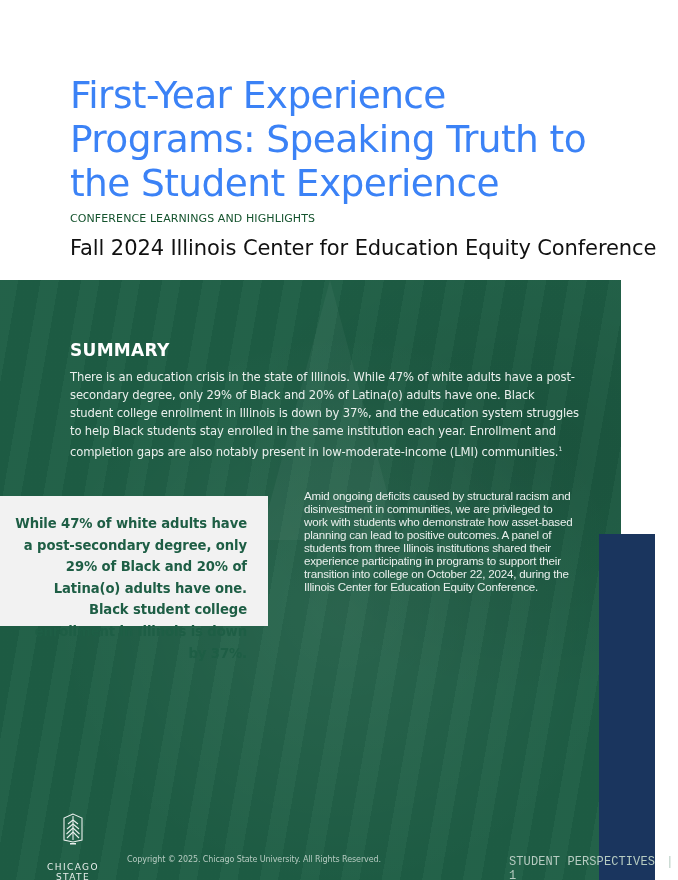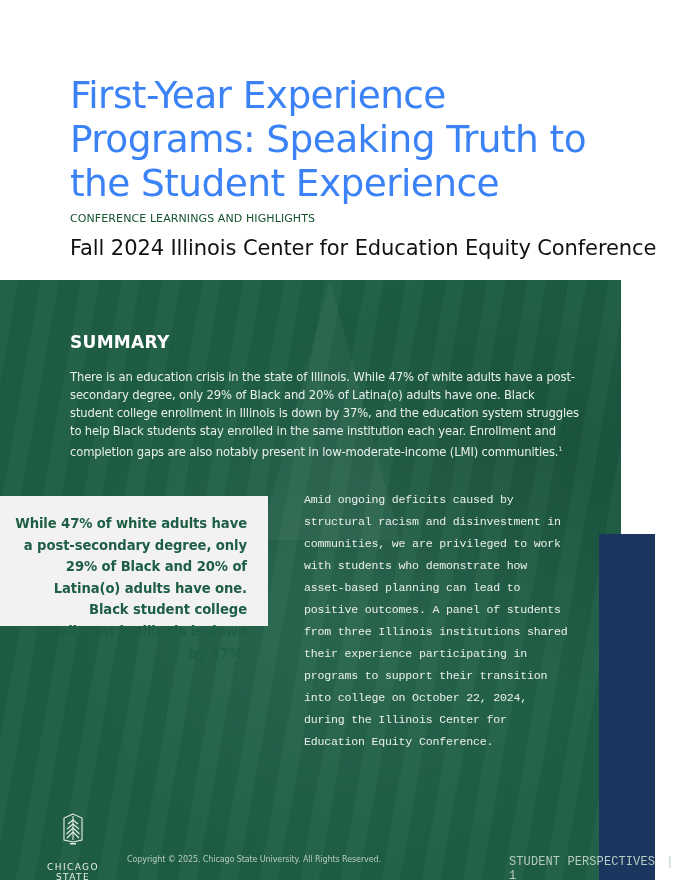--- a/index.html
+++ b/index.html
@@ -7,26 +7,26 @@
   .title { position:absolute; left:70px; top:73px; width:560px; margin:0; font-family:"DejaVu Sans", sans-serif; font-weight:normal; font-size:37.5px; line-height:44px; color:#3b82f6; letter-spacing:-0.6px; }
   .eyebrow { position:absolute; left:70px; top:212px; font-family:"DejaVu Sans", sans-serif; font-weight:normal; font-size:11px; color:#14532d; letter-spacing:0.1px; }
   .subtitle { position:absolute; left:70px; top:236px; font-family:"DejaVu Sans", sans-serif; font-size:21px; color:#111; letter-spacing:-0.1px; }
   .panel { position:absolute; left:0; top:280px; width:621px; height:600px; background:#1e5e45; overflow:hidden; }
   .panel .tex1 { position:absolute; left:0; top:0; width:100%; height:100%;
      background:
        repeating-linear-gradient(100deg, rgba(255,255,255,0.025) 0 18px, rgba(0,0,0,0.03) 18px 40px),
        radial-gradient(ellipse at 55% 55%, rgba(255,255,255,0.06), rgba(0,0,0,0) 60%),
        radial-gradient(ellipse at 85% 30%, rgba(0,0,0,0.10), rgba(0,0,0,0) 40%); }
   .panel .cone { position:absolute; left:260px; top:0; width:0; height:0; border-left:70px solid transparent; border-right:70px solid transparent; border-bottom:260px solid rgba(255,255,255,0.04); }
-  .summary-h { position:absolute; left:70px; top:332px; font-family:"DejaVu Sans", sans-serif; font-weight:bold; font-size:17px; color:#ffffff; letter-spacing:0.3px; }
+  .summary-h { position:absolute; left:70px; top:340px; font-family:"DejaVu Sans", sans-serif; font-weight:bold; font-size:17px; color:#ffffff; letter-spacing:0.3px; }
   .summary-p { position:absolute; left:70px; top:368px; width:510px; margin:0; font-family:"DejaVu Sans", sans-serif; font-size:11.6px; line-height:18.1px; color:#e9efec; letter-spacing:-0.15px; }
   .summary-p sup { font-size:6px; }
   .quote-box { position:absolute; left:0; top:496px; width:268px; height:130px; background:#f2f2f2; }
   .quote-text { position:absolute; left:14px; top:17px; width:233px; margin:0; text-align:right; font-family:"DejaVu Sans", sans-serif; font-weight:bold; font-size:13.2px; line-height:21.6px; color:#1e5e45; letter-spacing:-0.1px; }
-  .body2 { position:absolute; left:304px; top:489px; width:270px; margin:0; font-family:Liberation Mono, monospace; font-size:11.6px; line-height:22px; color:#e9efec; letter-spacing:-0.2px; }
+  .body2 { position:absolute; left:304px; top:489px; width:270px; margin:0; font-family:Liberation Sans, sans-serif; font-size:11.6px; line-height:13px; color:#e9efec; letter-spacing:-0.2px; }
   .blue-bar { position:absolute; left:599px; top:534px; width:56px; height:346px; background:#1a355e; }
   .logo { position:absolute; left:30px; top:812px; width:86px; text-align:center; }
   .logo svg { display:block; margin:0 auto; }
   .logo-name { font-family:"DejaVu Sans", sans-serif; font-size:9px; line-height:10px; color:#e9efec; letter-spacing:1.4px; margin-top:16px; }
   .copyright { position:absolute; left:127px; top:855px; font-family:"DejaVu Sans", sans-serif; font-size:8px; color:#b6cbc1; letter-spacing:-0.1px;text-align:center; }
   .footer-right { position:absolute; left:509px; top:855px; font-family:Liberation Mono, monospace; font-size:12px; color:#b6cbc1; letter-spacing:0.1px; }
 </style>
 </head>
 <body>
 

